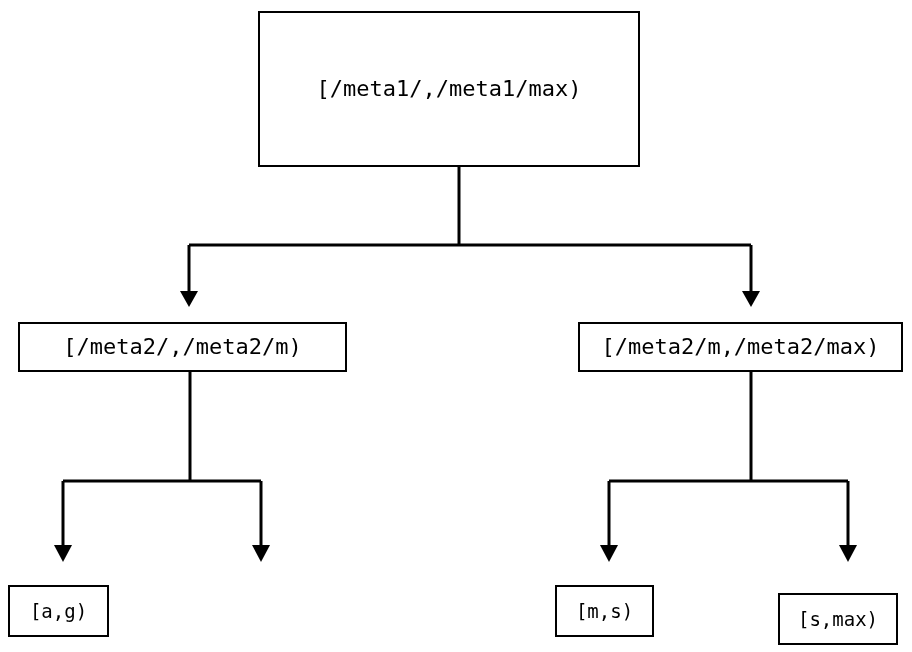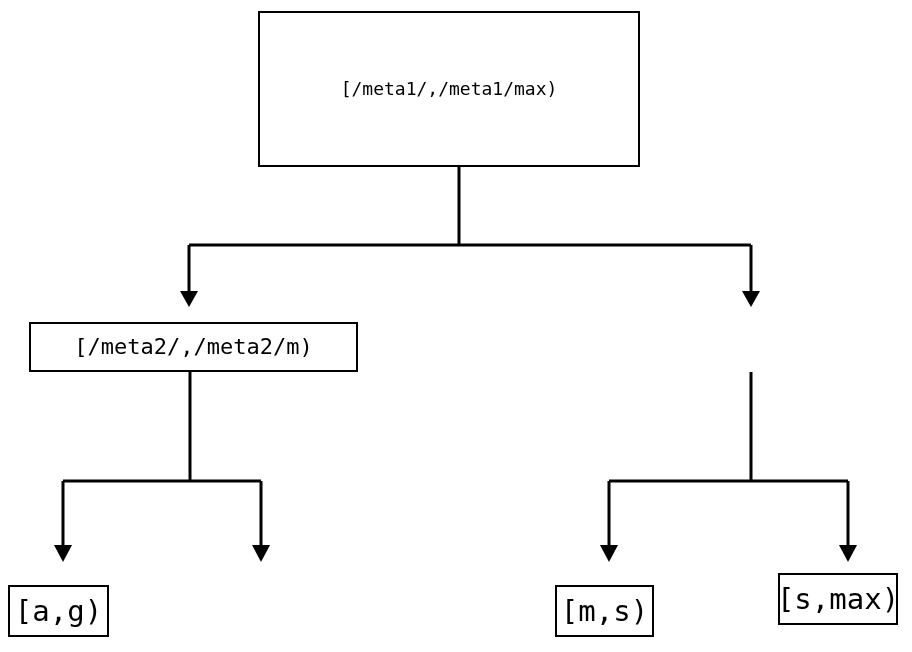--- a/index.html
+++ b/index.html
@@ -31,23 +31,23 @@
     align-items: center;
     justify-content: center;
     color: #000000;
     white-space: pre;
   }
   .node-label {
     display: block;
     line-height: 1;
     letter-spacing: 0px;
   }
-  .level-root .node-label { font-size: 18px; }
+  .level-root .node-label { font-size: 22px; }
   .level-mid  .node-label { font-size: 22px; }
-  .level-leaf .node-label { font-size: 29px; }
+  .level-leaf .node-label { font-size: 19px; }
 </style>
 </head>
 <body>
 
 <div id="diagram-root">
 
   <svg id="edge-layer" viewBox="0 0 912 652" width="912" height="652" xmlns="http://www.w3.org/2000/svg">
 
     <g>
       <path d="M 459 167 L 459 245" stroke="#000000" stroke-width="3" fill="none"></path>
@@ -74,31 +74,34 @@
       <polygon points="600,545 618,545 609,562" fill="#000000"></polygon>
       <path d="M 848 481 L 848 545" stroke="#000000" stroke-width="3" fill="none"></path>
       <polygon points="839,545 857,545 848,562" fill="#000000"></polygon>
     </g>
   </svg>
 
   <div class="tree-node level-root" style="left:258px; top:11px; width:382px; height:156px;">
     <span class="node-label">[/meta1/,/meta1/max)</span>
   </div>
 
-  <div class="tree-node level-mid" style="left:18px; top:322px; width:329px; height:50px;margin-left:11px;">
+  <div class="tree-node level-mid" style="left:18px; top:322px; width:329px; height:50px;">
     <span class="node-label">[/meta2/,/meta2/m)</span>
   </div>
 
+  <div class="tree-node level-mid" style="left:578px; top:322px; width:325px; height:50px;">
+    <span class="node-label">[/meta2/m,/meta2/max)</span>
+  </div>
 
   <div class="tree-node level-leaf" style="left:8px; top:585px; width:101px; height:52px;">
     <span class="node-label">[a,g)</span>
   </div>
 
 
   <div class="tree-node level-leaf" style="left:555px; top:585px; width:99px; height:52px;align-items:center;">
     <span class="node-label">[m,s)</span>
   </div>
 
-  <div class="tree-node level-leaf" style="left:778px; top:573px; width:120px; height:52px;">
+  <div class="tree-node level-leaf" style="left:778px; top:593px; width:120px; height:52px;">
     <span class="node-label">[s,max)</span>
   </div>
 
 </div>
 
 </body></html>

